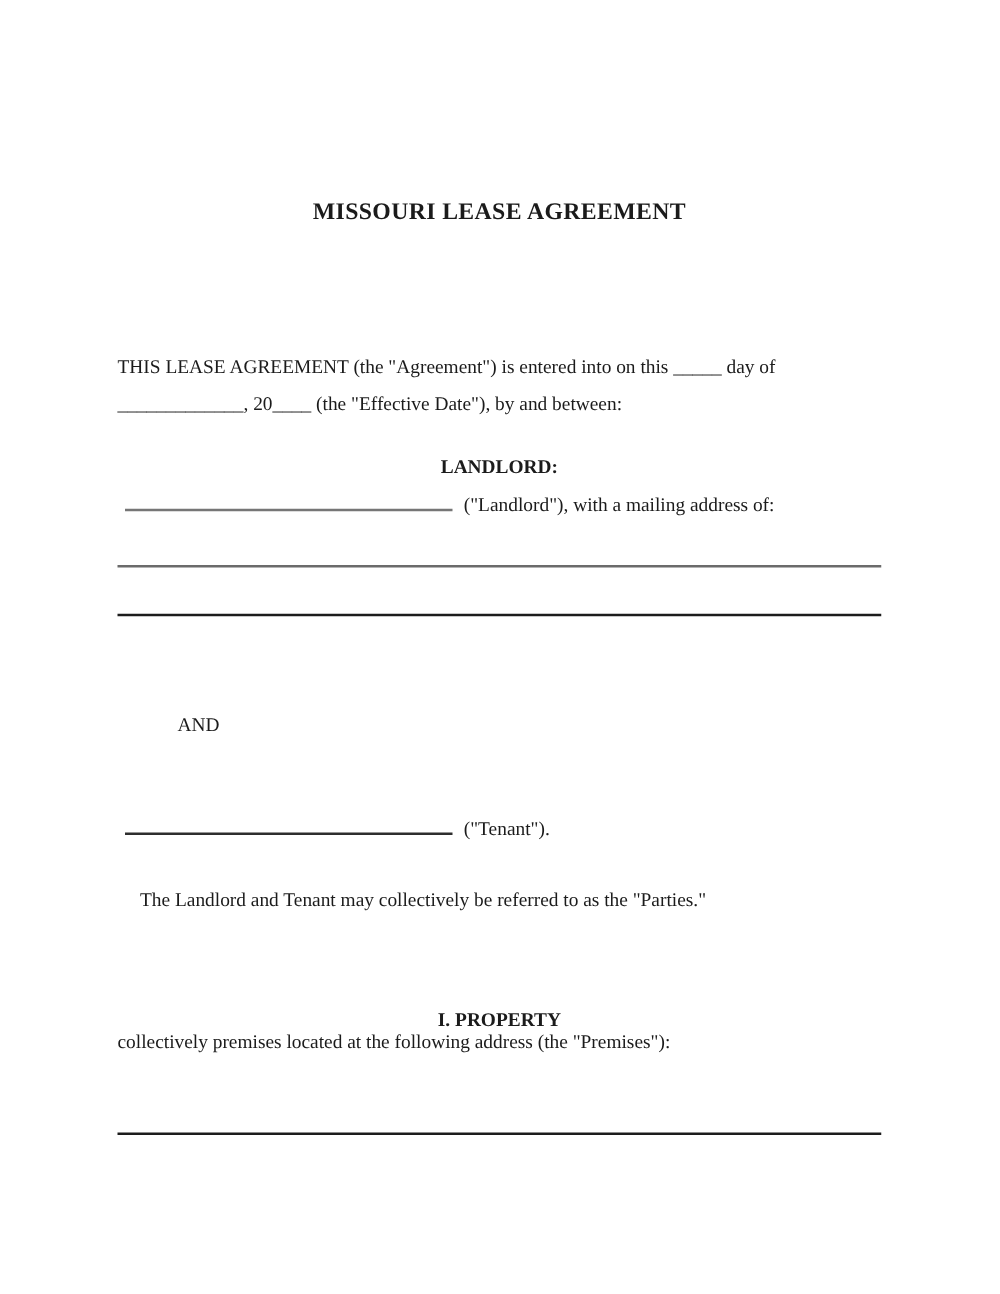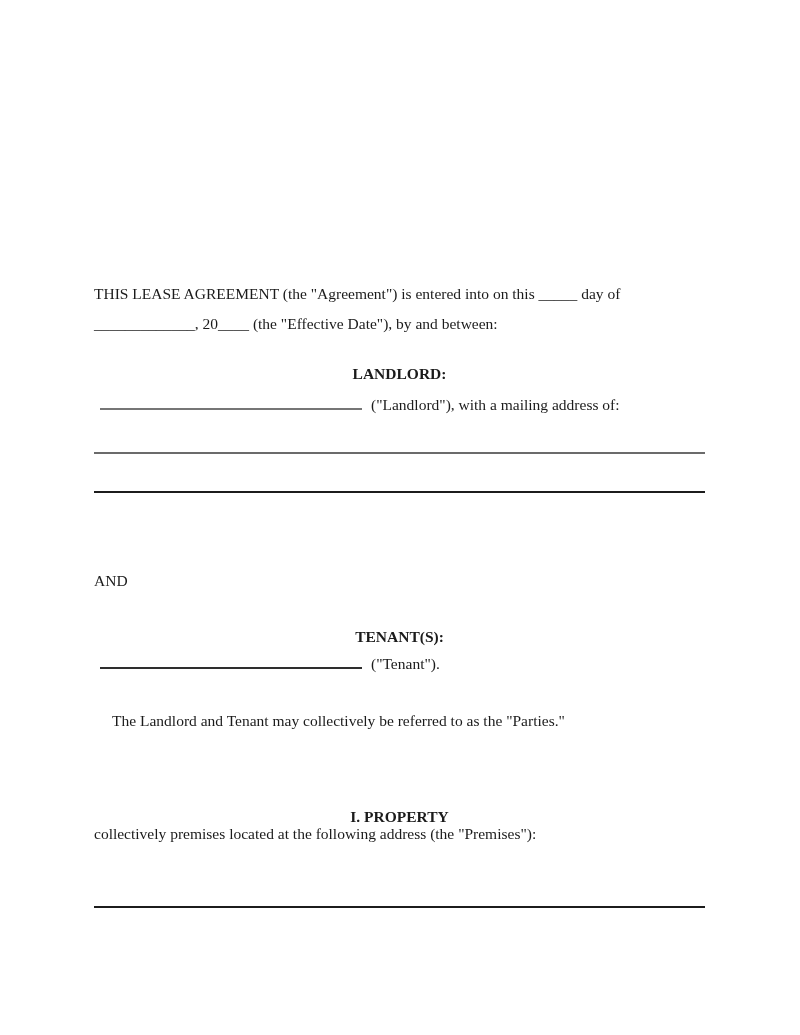--- a/index.html
+++ b/index.html
@@ -28,21 +28,21 @@
   .body-text {
     font-size: 15.5px;
     line-height: 30px;
   }
   .bold { font-weight: bold; text-align: center; }
   .intro { top: 279px; }
   .landlord-label { top: 359px; }
   .landlord-row { top: 390px; padding-left: 6px; }
   .tenant-label { top: 622px; }
   .tenant-row { top: 649px; padding-left: 6px; }
-  .and-word { top: 566px; }
+  .and-word { top: 566px; margin-left: 48px; }
   .parties-note { top: 706px; margin-left: 18px; }
   .property-heading { top: 802px; }
   .property-body { top: 819px; }
   .name-blank {
     display: inline-block;
     width: 262px;
     height: 13px;
     border-bottom: 2px solid #767676;
   }
   .name-blank.dark { border-bottom-color: #2e2e2e; }
@@ -55,38 +55,38 @@
   }
   .rule.gray { background: #6b6b6b; top: 452px; }
   .rule.dark1 { background: #1c1c1c; top: 491px; }
   .rule.dark2 { background: #1c1c1c; top: 906px; }
 </style>
 </head>
 <body>
 
 <div class="page">
 
+  <div class="abs doc-title">MISSOURI LEASE AGREEMENT</div>
 
   <div class="abs body-text intro">
     <div>THIS LEASE AGREEMENT (the "Agreement") is entered into on this _____ day of</div>
     <div>_____________, 20____ (the "Effective Date"), by and between:</div>
   </div>
 
   <div class="abs body-text bold landlord-label">LANDLORD:</div>
 
   <div class="abs body-text landlord-row">
     <span class="name-blank"></span><span class="after-blank">("Landlord"), with a mailing address of:</span>
   </div>
 
   <div class="rule gray"></div>
   <div class="rule dark1"></div>
 
   <div class="abs body-text and-word">AND</div>
 
-  <div class="abs body-text bold tenant-label">TENANT(S):</div>
 
   <div class="abs body-text tenant-row">
     <span class="name-blank dark"></span><span class="after-blank">("Tenant").</span>
   </div>
 
   <div class="abs body-text parties-note">The Landlord and Tenant may collectively be referred to as the "Parties."</div>
 
   <div class="abs body-text bold property-heading">I. PROPERTY</div>
 
   <div class="abs body-text property-body">

